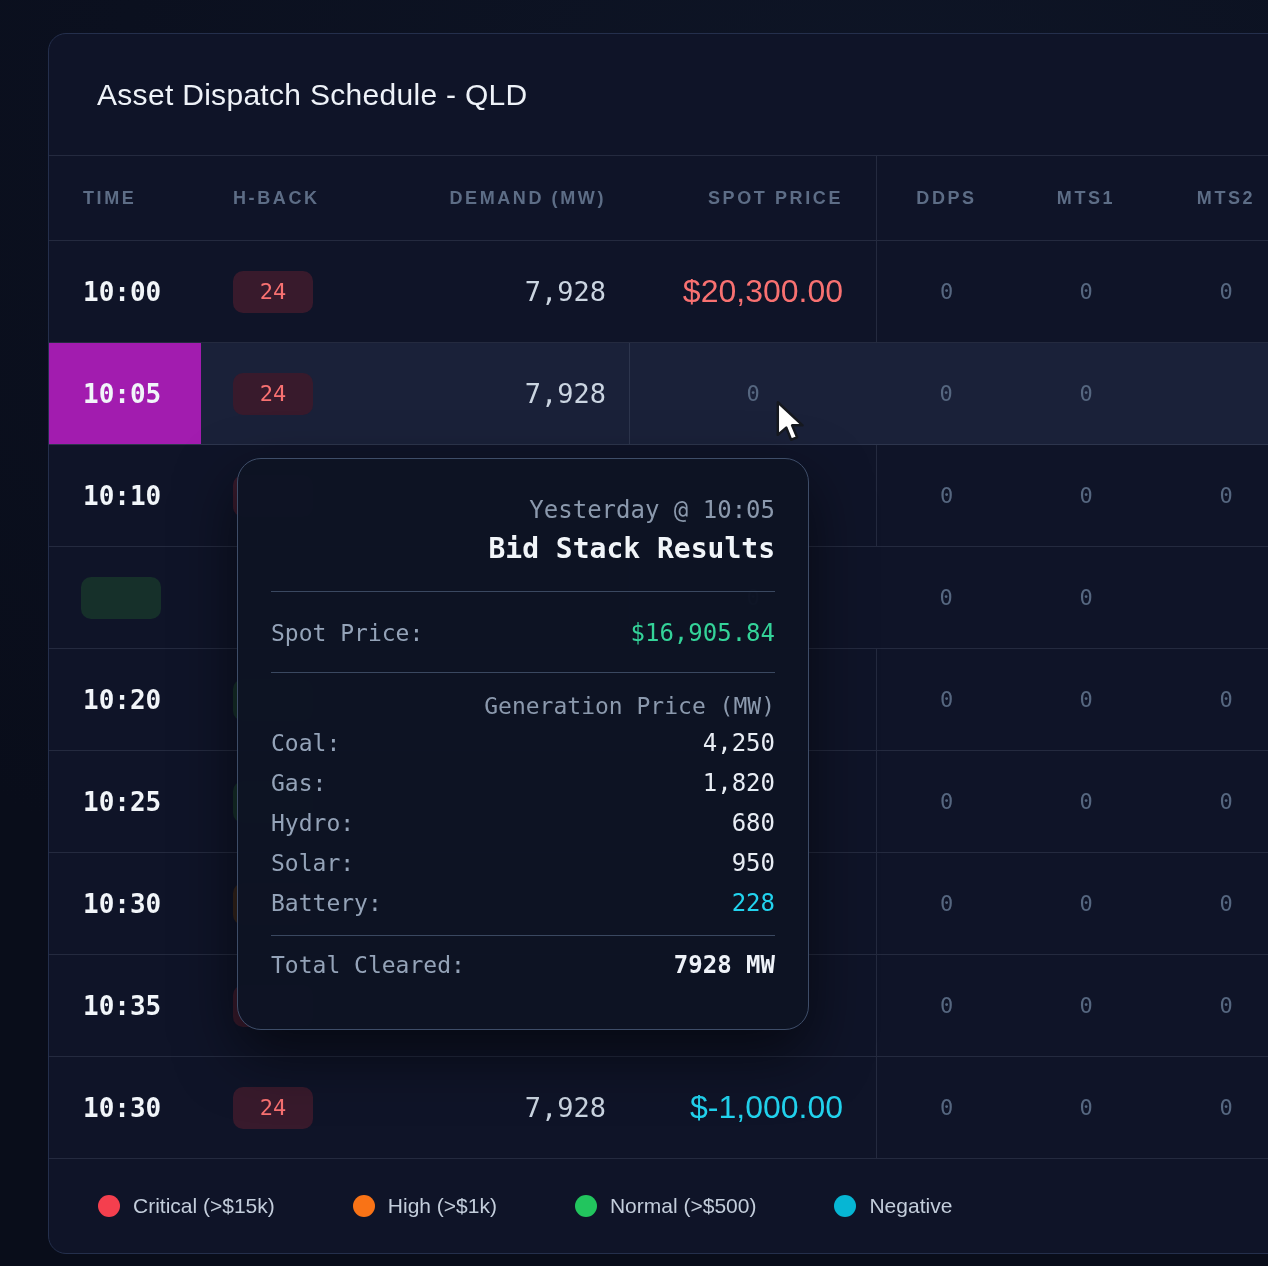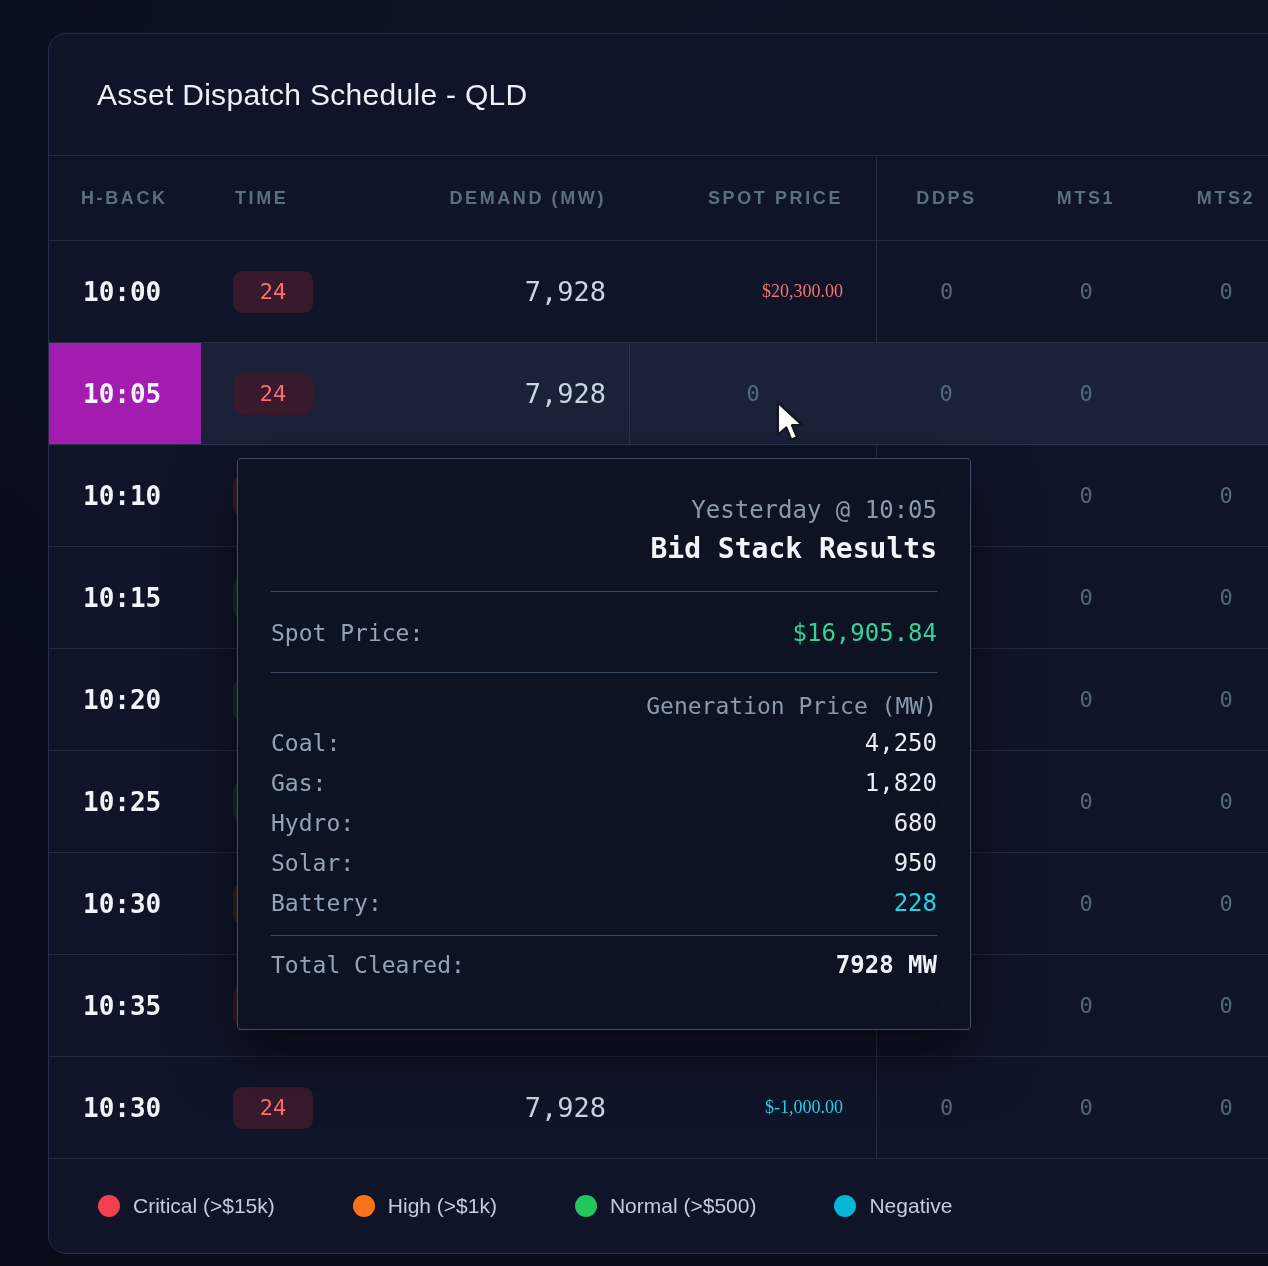--- a/index.html
+++ b/index.html
@@ -44,21 +44,21 @@
 
   .col-time  { padding-left: 34px; }
   .col-hback { padding-left: 32px; }
   .col-demand { justify-content: flex-end; padding-right: 23px; }
   .col-spot   { justify-content: flex-end; padding-right: 33px; }
   .col-ddps, .col-mts1, .col-mts2 { justify-content: center; }
   .col-ddps { border-left: 1px solid rgba(148,163,184,0.16); }
 
   .cell.col-time  { font-family: "DejaVu Sans Mono", monospace; font-size: 26px; font-weight: 700; color: #f1f5f9; }
   .cell.col-demand { font-family: "DejaVu Sans Mono", monospace; font-size: 27px; color: #cbd5e1; }
-  .cell.col-spot   { font-family: Liberation Serif, serif; font-size: 18px; font-weight: 500; color: #cbd5e1; }
+  .cell.col-spot   { font-family: Liberation Sans, sans-serif; font-size: 32px; font-weight: 500; color: #cbd5e1; }
   .cell.zero { font-family: "DejaVu Sans Mono", monospace; font-size: 22px; color: #566780; }
 
   .spot-critical { color: #f87171 !important; }
   .spot-negative { color: #22d3ee !important; }
 
   .badge {
     display: flex; align-items: center; justify-content: center;
     width: 80px; height: 42px; border-radius: 10px;
     font-size: 22px; font-weight: 500;
   }
@@ -71,25 +71,25 @@
 
   
   .legend { display: flex; align-items: center; height: 94px; padding-left: 49px; gap: 78px; }
   .legend-item { display: flex; align-items: center; gap: 13px; }
   .dot { width: 22px; height: 22px; border-radius: 50%; flex: none; }
   .legend-label { font-size: 21px; color: #c3cddb; }
 
   
   .tooltip {
     position: absolute; left: 237px; top: 458px;
-    width: 734px; height: 572px;
+    width: 572px; height: 572px;
     padding: 30px 33px 0 33px;
     background: rgba(13,19,36,0.98);
     border: 1px solid #3e4d68;
-    border-radius: 4px;
+    border-radius: 24px;
     box-shadow: 0 24px 60px rgba(0,0,0,0.55);
     z-index: 5;
     font-family: "DejaVu Sans Mono", monospace;
   }
   .tooltip hr { border: none; border-top: 1px solid #3a4860; }
   .tt-eyebrow { margin-top: 8px;  text-align: right; font-size: 24px; line-height: 26px; color: #8b99ad; }
   .tt-title   { margin-top: 10px; text-align: right; font-size: 28px; line-height: 32px; color: #f1f5f9; font-weight: 700; }
   .tt-hr1 { margin-top: 26px; }
   .tt-spotrow { margin-top: 26px; display: flex; justify-content: space-between; align-items: center; line-height: 30px; }
   .tt-hr2 { margin-top: 24px; }
@@ -109,22 +109,22 @@
 </style>
 </head>
 <body>
 
 <div class="card">
   <div class="card-header">
     <div class="card-title">Asset Dispatch Schedule - QLD</div>
   </div>
 
   <div class="thead">
+      <div class="head col-time">TIME</div>
       <div class="head col-hback">H-BACK</div>
-      <div class="head col-time">TIME</div>
       <div class="head col-demand">DEMAND (MW)</div>
       <div class="head col-spot">SPOT PRICE</div>
       <div class="head col-ddps">DDPS</div>
       <div class="head col-mts1">MTS1</div>
       <div class="head col-mts2">MTS2</div>
     </div>
   <div>
       <div class="row">
         <div class="cell col-time">10:00</div>
         <div class="cell col-hback">
@@ -151,21 +151,20 @@
         <div class="cell col-hback">
           <span class="badge mono badge-critical"></span>
         </div>
         <div class="cell col-demand"></div>
         <div class="cell col-spot"></div>
         <div class="cell col-ddps zero">0</div>
         <div class="cell col-mts1 zero">0</div>
         <div class="cell col-mts2 zero">0</div>
       </div>
       <div class="row">
-        <div class="cell col-time">10:15</div>
         <div class="cell col-hback">
           <span class="badge mono badge-normal"></span>
         </div>
         <div class="cell col-demand"></div>
         <div class="cell col-spot"></div>
         <div class="cell col-ddps zero">0</div>
         <div class="cell col-mts1 zero">0</div>
         <div class="cell col-mts2 zero">0</div>
       </div>
       <div class="row">

